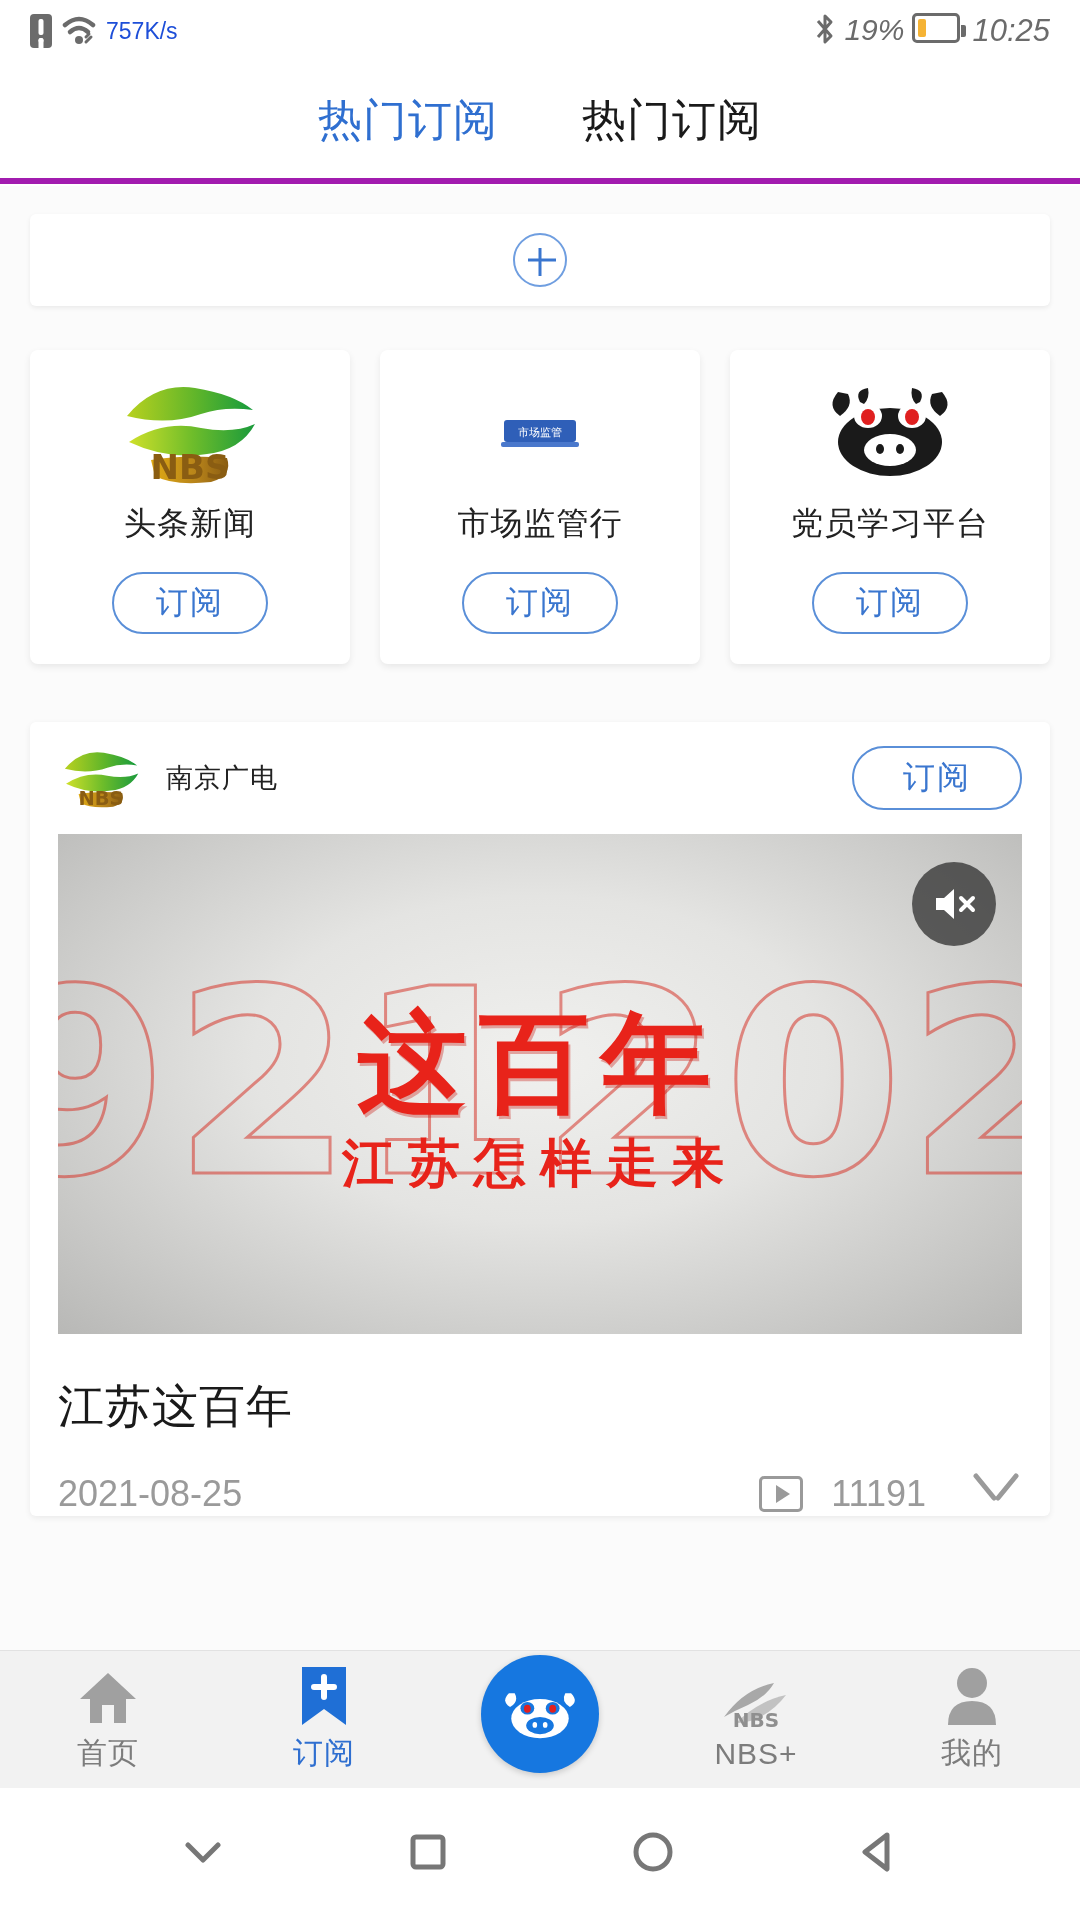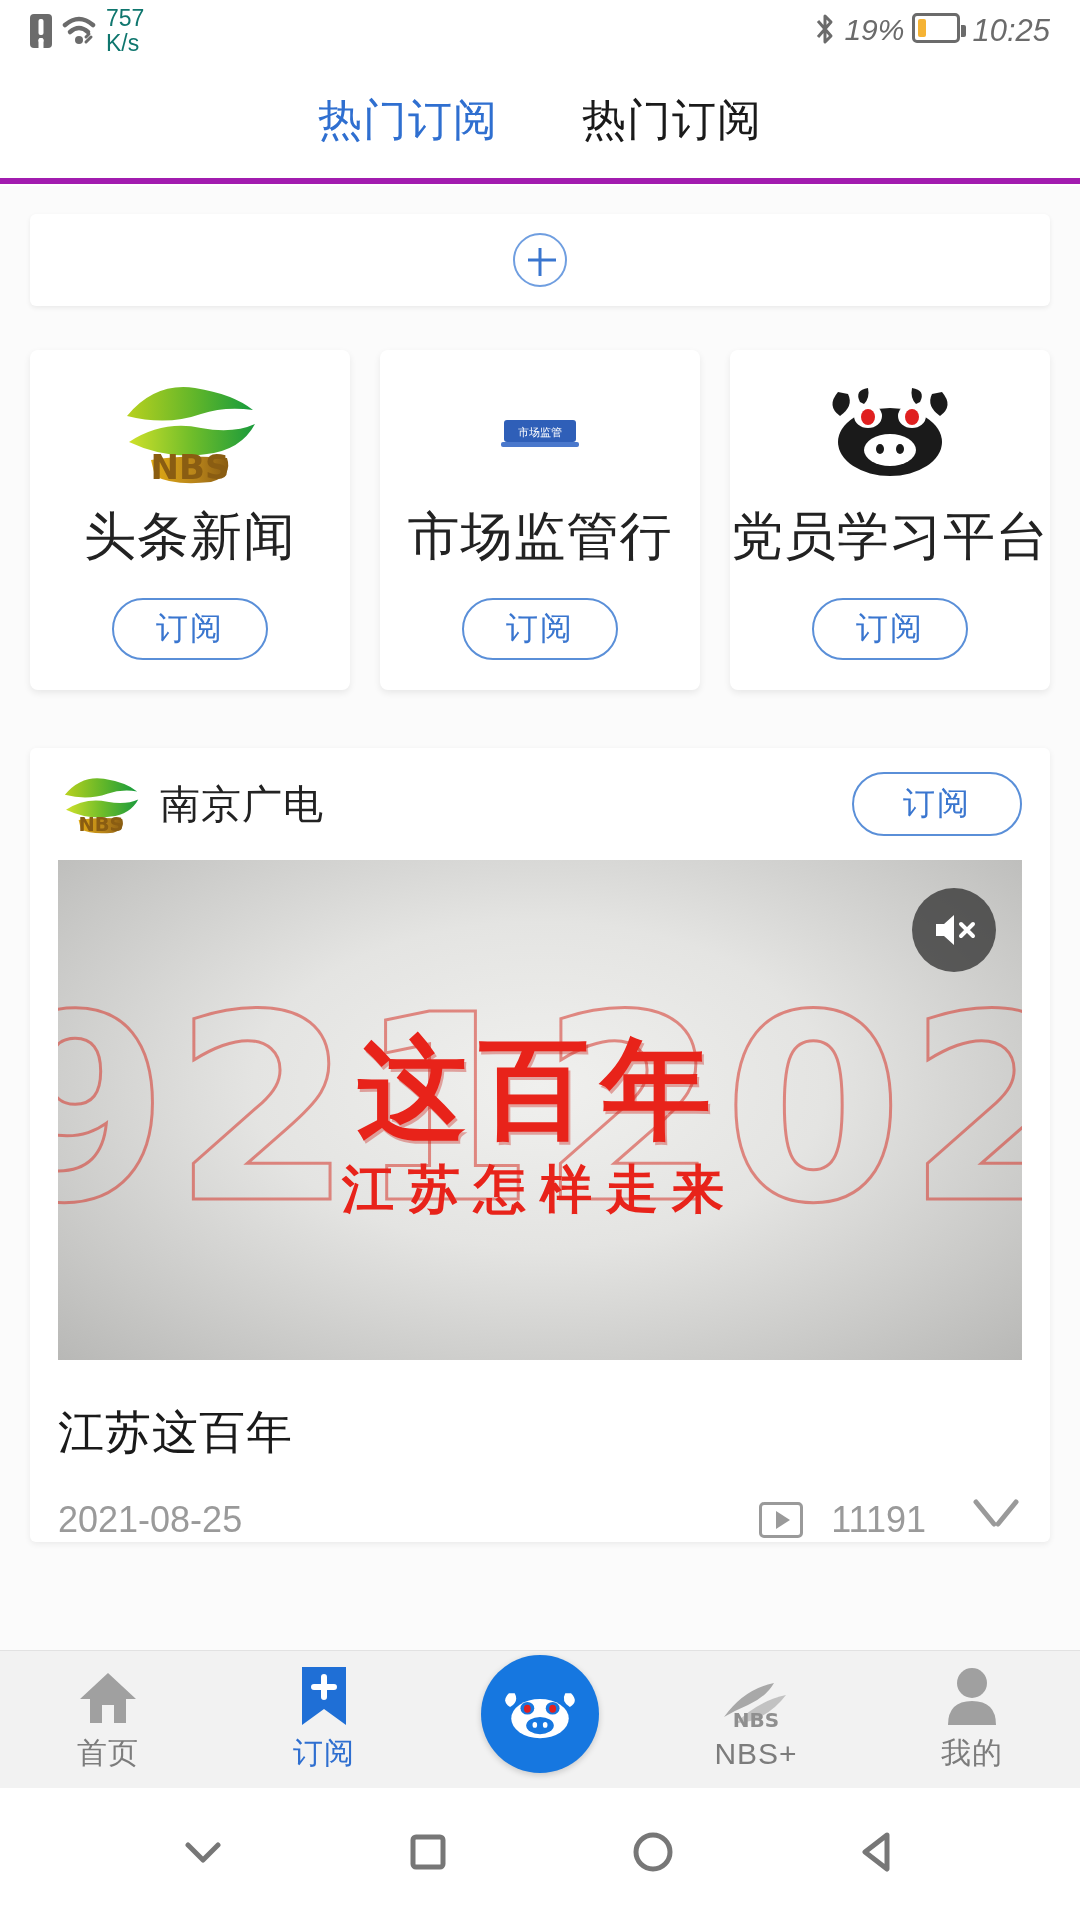--- a/index.html
+++ b/index.html
@@ -29,22 +29,22 @@
     content:""; position:absolute; left:50%; top:5px; transform:translateX(-50%);
     width:5px; height:16px; background:#fff; border-radius:2px;
     box-shadow: 0 19px 0 0 #fff;
   }
   .sim-icon::before{
     content:""; position:absolute; left:50%; top:24px; transform:translateX(-50%);
     width:5px; height:5px; background:#fff; border-radius:50%;
   }
   .wifi-icon { width: 34px; height: 34px; position: relative; }
   .netspeed {
-    font-size: 23px; line-height: 25px; color: #0f766e;
-    display: flex; flex-direction: column; letter-spacing: 0px;
+    font-size: 23px; line-height: 25px; color: #1d4ed8;
+    display: flex; flex-direction: row; letter-spacing: 0px;
   }
   .bt-icon { width: 22px; height: 32px; }
   .bat-pct { font-size: 30px; color: #6b6b6b; }
   .battery {
     width: 48px; height: 30px; border: 3px solid #6b6b6b;
     border-radius: 5px; position: relative; display: flex; align-items: center;
     padding: 3px;
   }
   .battery::after {
     content:""; position:absolute; right:-9px; top:9px;
@@ -100,21 +100,21 @@
     flex: 1; background: #ffffff; border-radius: 8px;
     padding: 26px 0 30px 0;
     display: flex; flex-direction: column; align-items: center;
     box-shadow: 0 3px 7px rgba(0,0,0,0.08);
   }
   .acct-logo {
     height: 112px; width: 100%;
     display: flex; align-items: center; justify-content: center;
   }
   .acct-name {
-    font-size: 52px; color: #222; margin-top: 14px; letter-spacing: 1px;
+    font-size: 32px; color: #222; margin-top: 14px; letter-spacing: 1px;
     white-space: nowrap;
   }
   .sub-btn {
     margin-top: 26px;
     width: 156px; height: 62px; border: 2px solid #5a8fd8;
     border-radius: 32px; color: #3a76cf; font-size: 32px;
     display: flex; align-items: center; justify-content: center;
     background: #fff; letter-spacing: 2px;
   }
 
@@ -125,21 +125,21 @@
   
   .feed-card {
     margin: 58px 30px 0 30px; background: #ffffff; border-radius: 6px;
     box-shadow: 0 2px 6px rgba(0,0,0,0.07);
     overflow: hidden;
   }
   .feed-head {
     height: 112px; display: flex; align-items: center; padding: 0 28px;
   }
   .feed-head .acct-label {
-    font-size: 40px; color: #222; margin-left: 16px; letter-spacing: 1px;
+    font-size: 27px; color: #222; margin-left: 22px; letter-spacing: 1px;
   }
   .feed-head .sub-btn { margin-top: 0; margin-left: auto; width: 170px; height: 64px; }
 
   
   .video-thumb {
     position: relative; margin: 0 28px; height: 500px;
     background: radial-gradient(ellipse at 50% 45%, #f0f0ee 0%, #e4e4e2 42%, #c9c9c7 78%, #b8b8b6 100%);
     overflow: hidden;
   }
   .year-outline {

